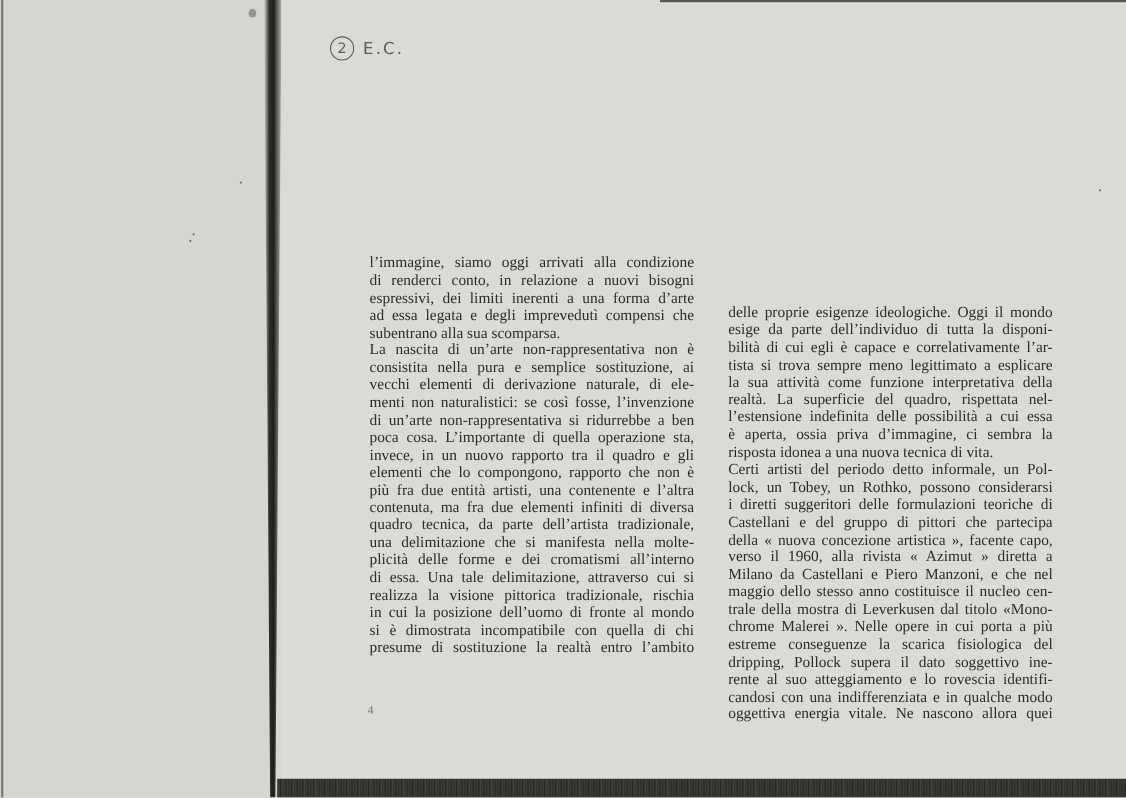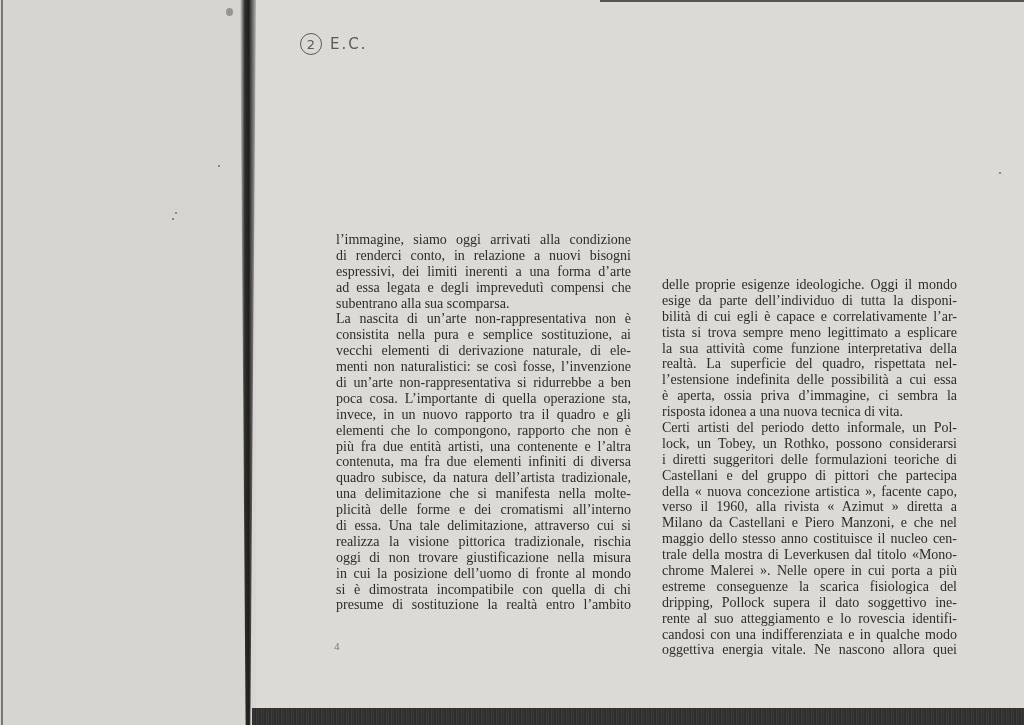--- a/index.html
+++ b/index.html
@@ -147,26 +147,25 @@
     <span class="line">La nascita di un’arte non-rappresentativa non è</span>
     <span class="line">consistita nella pura e semplice sostituzione, ai</span>
     <span class="line">vecchi elementi di derivazione naturale, di ele-</span>
     <span class="line">menti non naturalistici: se così fosse, l’invenzione</span>
     <span class="line">di un’arte non-rappresentativa si ridurrebbe a ben</span>
     <span class="line">poca cosa. L’importante di quella operazione sta,</span>
     <span class="line">invece, in un nuovo rapporto tra il quadro e gli</span>
     <span class="line">elementi che lo compongono, rapporto che non è</span>
     <span class="line">più fra due entità artisti, una contenente e l’altra</span>
     <span class="line">contenuta, ma fra due elementi infiniti di diversa</span>
-    <span class="line">quadro subisce, da natura dell’artista tradizionale,</span>
+    <span class="line">quadro tecnica, da parte dell’artista tradizionale,</span>
     <span class="line">una delimitazione che si manifesta nella molte-</span>
     <span class="line">plicità delle forme e dei cromatismi all’interno</span>
     <span class="line">di essa. Una tale delimitazione, attraverso cui si</span>
     <span class="line">realizza la visione pittorica tradizionale, rischia</span>
-    <span class="line">oggi di non trovare giustificazione nella misura</span>
     <span class="line">in cui la posizione dell’uomo di fronte al mondo</span>
     <span class="line">si è dimostrata incompatibile con quella di chi</span>
     <span class="line">presume di sostituzione la realtà entro l’ambito</span>
   </div>
 <div class="column col-right" id="col-right">
     <span class="line">delle proprie esigenze ideologiche. Oggi il mondo</span>
     <span class="line">esige da parte dell’individuo di tutta la disponi-</span>
     <span class="line">bilità di cui egli è capace e correlativamente l’ar-</span>
     <span class="line">tista si trova sempre meno legittimato a esplicare</span>
     <span class="line">la sua attività come funzione interpretativa della</span>

